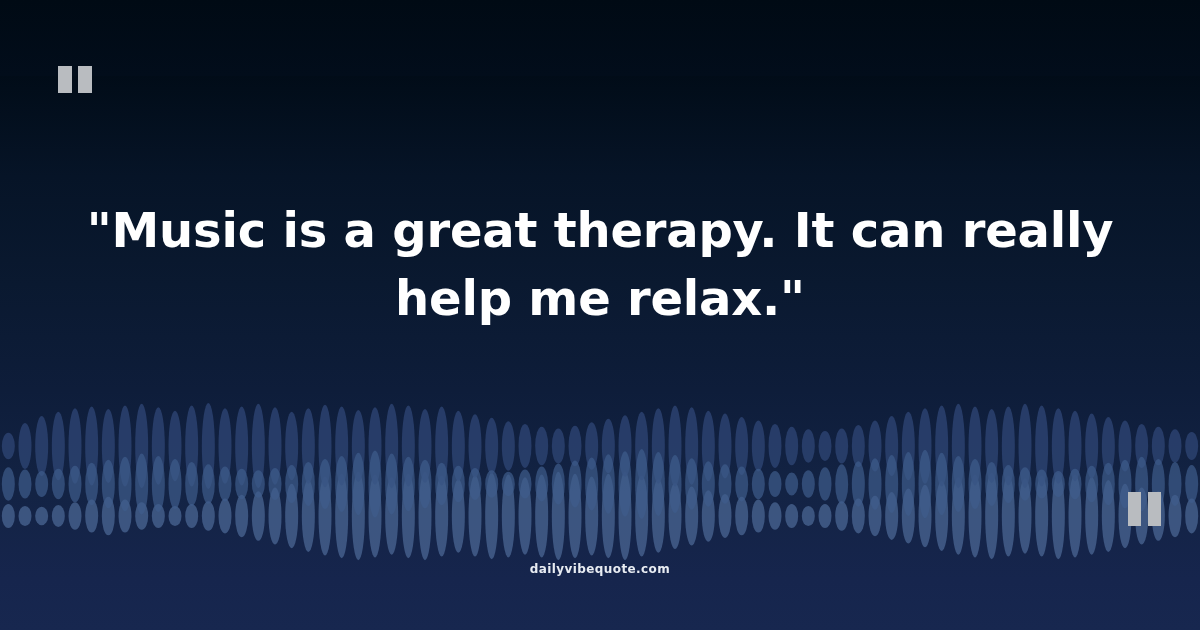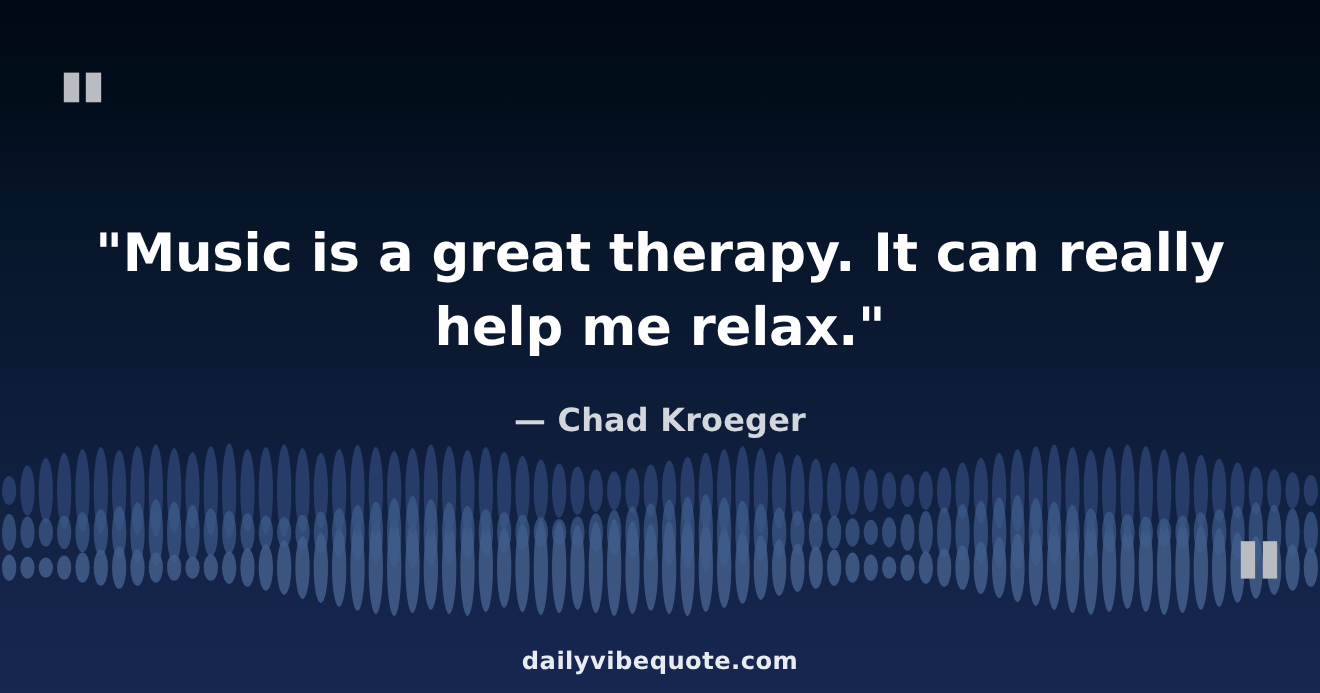--- a/index.html
+++ b/index.html
@@ -84,25 +84,25 @@
     transform:translateX(-50%);
     text-align:center;
     color:#d2d7de;
     font-size:29px;
     font-weight:bold;
     letter-spacing:0.2px;
   }
 
   #footer-site {
     position:absolute;
-    left:50%; top:589px;
+    left:50%; top:562px;
     transform:translateX(-50%);
     text-align:center;
     color:#e8ecf2;
-    font-size:22px;
+    font-size:12px;
     font-weight:bold;
     letter-spacing:0.4px;
     z-index:5;
   }
 </style>
 </head>
 <body>
 
 <div id="card">
 
@@ -338,18 +338,17 @@
     </svg>
   </div>
 
   <div class="pause-mark" id="mark-bottom">
     <span class="bar"></span>
     <span class="bar"></span>
   </div>
 
   <div id="content">
     <div id="quote-text">"Music is a great therapy. It can really help me relax."</div>
-    <div id="quote-author">— Chad Kroeger</div>
   </div>
 
   <div id="footer-site">dailyvibequote.com</div>
 
 </div>
 
 </body></html>

